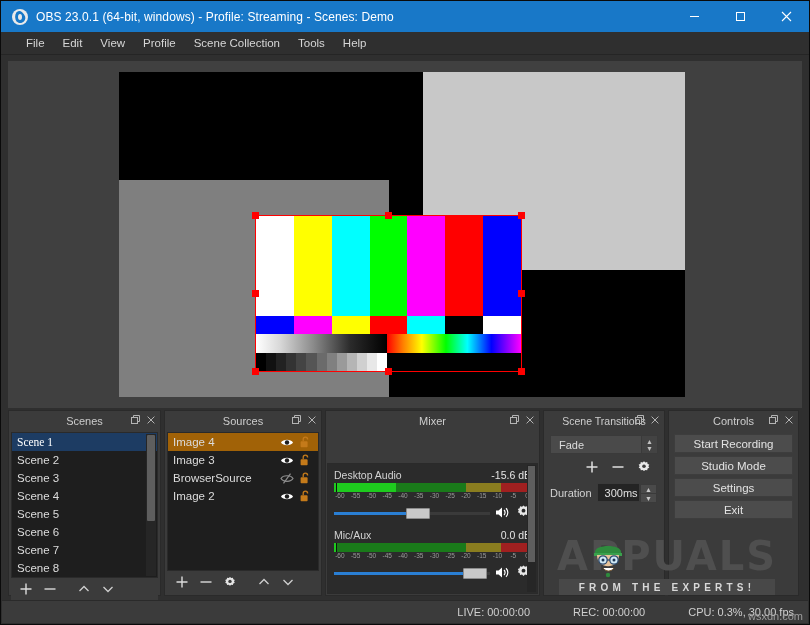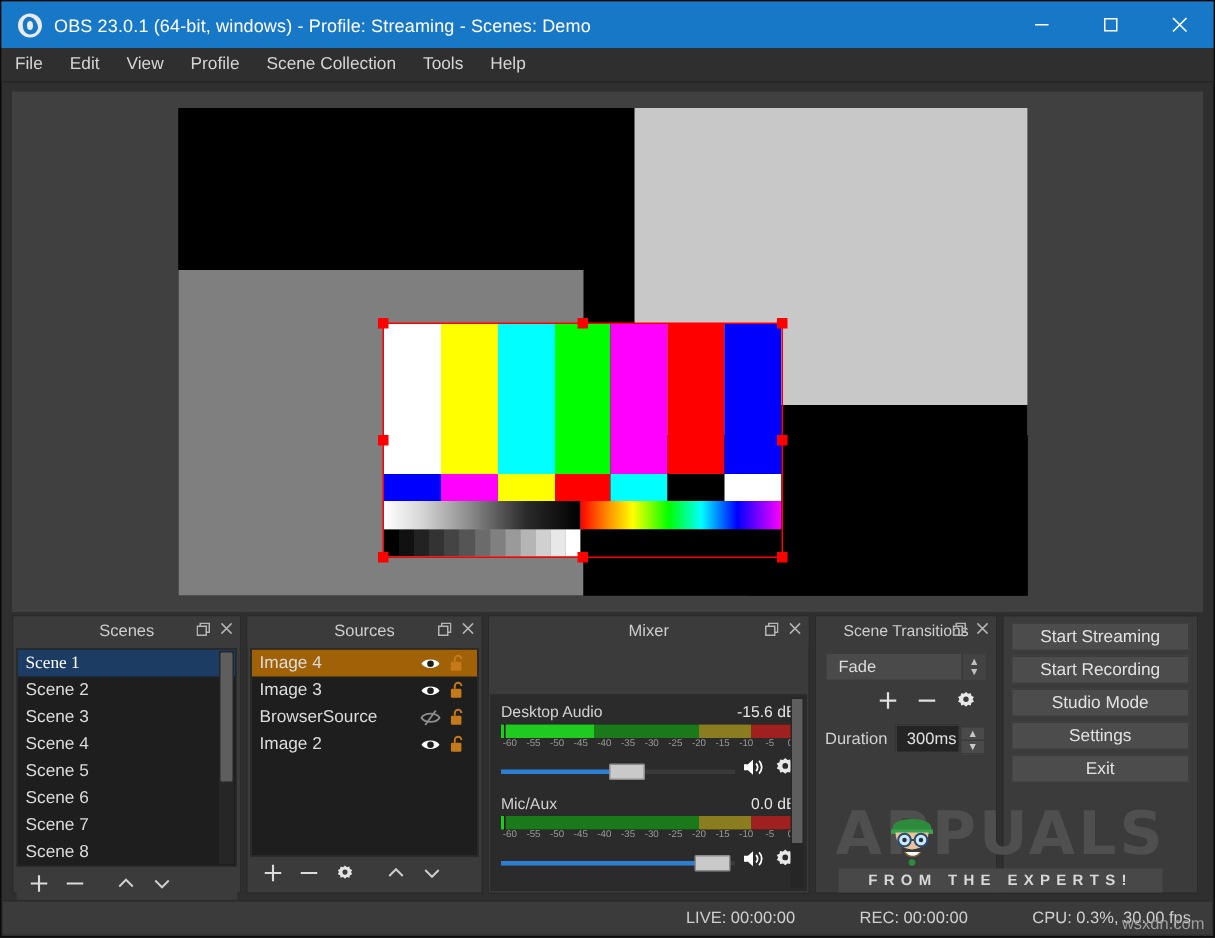--- a/index.html
+++ b/index.html
@@ -20,21 +20,21 @@
   .tb-icon::after{content:"";position:absolute;left:6px;top:5px;width:4px;height:6px;
            border-radius:50%;background:#eaeaea;}
   .tb-title{color:#fff;font-size:12px;letter-spacing:.1px;white-space:nowrap;}
   .tb-btns{position:absolute;right:0;top:0;height:31px;display:flex;}
   .tb-btn{width:46px;height:31px;display:flex;align-items:center;justify-content:center;
           color:#fff;font-size:13px;line-height:1;}
   .tb-btn svg{display:block;}
 
   
   .menubar{height:22px;background:#2f2f2f;display:flex;align-items:center;
-           padding-left:0;border-bottom:1px solid #252525;}
+           padding-left:16px;border-bottom:1px solid #252525;}
   .menu-item{color:#d6d6d6;font-size:11.5px;padding:3px 9px;white-space:nowrap;}
 
   
   .preview-wrap{height:347px;background:#404040;margin:6px 7px 0 7px;
                 position:relative;overflow:hidden;}
   .canvas{position:absolute;left:111px;top:11px;width:566px;height:325px;background:#000;}
   .q{position:absolute;}
   .q-tl{left:0;top:0;width:304px;height:108px;background:#000;}
   .q-tr{left:304px;top:0;width:262px;height:218px;background:#c8c8c8;}
   .q-bl{left:0;top:108px;width:270px;height:217px;background:#7f7f7f;}
@@ -604,22 +604,37 @@
             <span class="dspin">
               <i>▲</i>
                 <i>▼</i>
             </span>
           </span>
         </div>
       </div>
     </div>
 
     <div class="dock" style="width:131px;">
+      <div class="dock-head">
+        <span class="dock-title">Controls</span>
+        <span class="dock-icons">
+          <span class="dock-ic">
+            <svg width="9" height="9" viewBox="0 0 9 9">
+                <rect x="0.5" y="2.5" width="6" height="6" fill="none" stroke="#b4b4b4"></rect>
+                <path d="M2.5 2.5 V0.5 H8.5 V6.5 H6.5" fill="none" stroke="#b4b4b4"></path>
+              </svg>
+          </span>
+          <span class="dock-ic">
+            <svg width="8" height="8" viewBox="0 0 8 8">
+                <path d="M0.6 0.6 L7.4 7.4 M7.4 0.6 L0.6 7.4" stroke="#b4b4b4" stroke-width="1" fill="none"></path>
+              </svg>
+          </span>
+        </span>
+      </div>
       <div class="ctl-body">
-        <div class="cbtn">Start Streaming</div>
         <div class="cbtn">Start Recording</div>
         <div class="cbtn">Studio Mode</div>
         <div class="cbtn">Settings</div>
         <div class="cbtn">Exit</div>
       </div>
     </div>
 
   </div>
 
   <div class="appuals">

